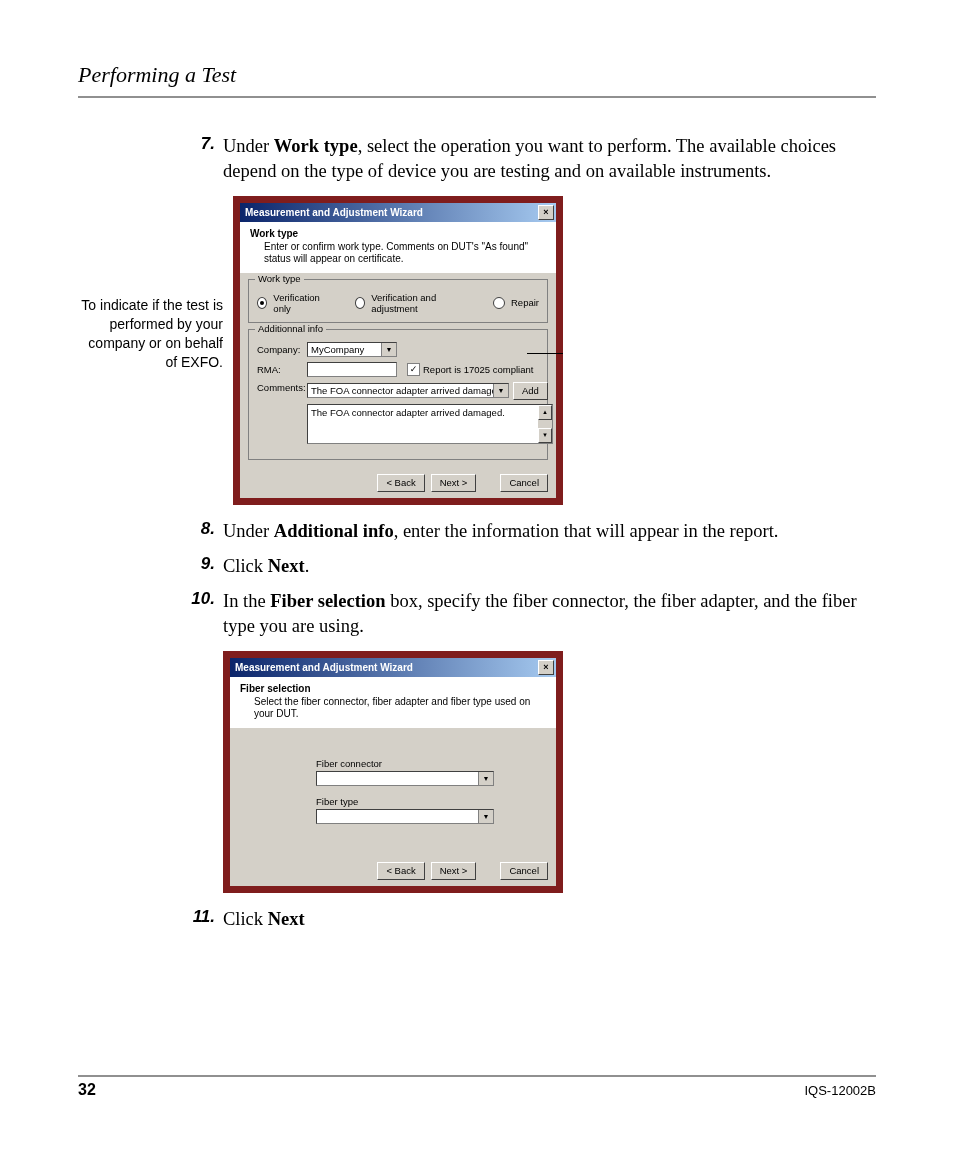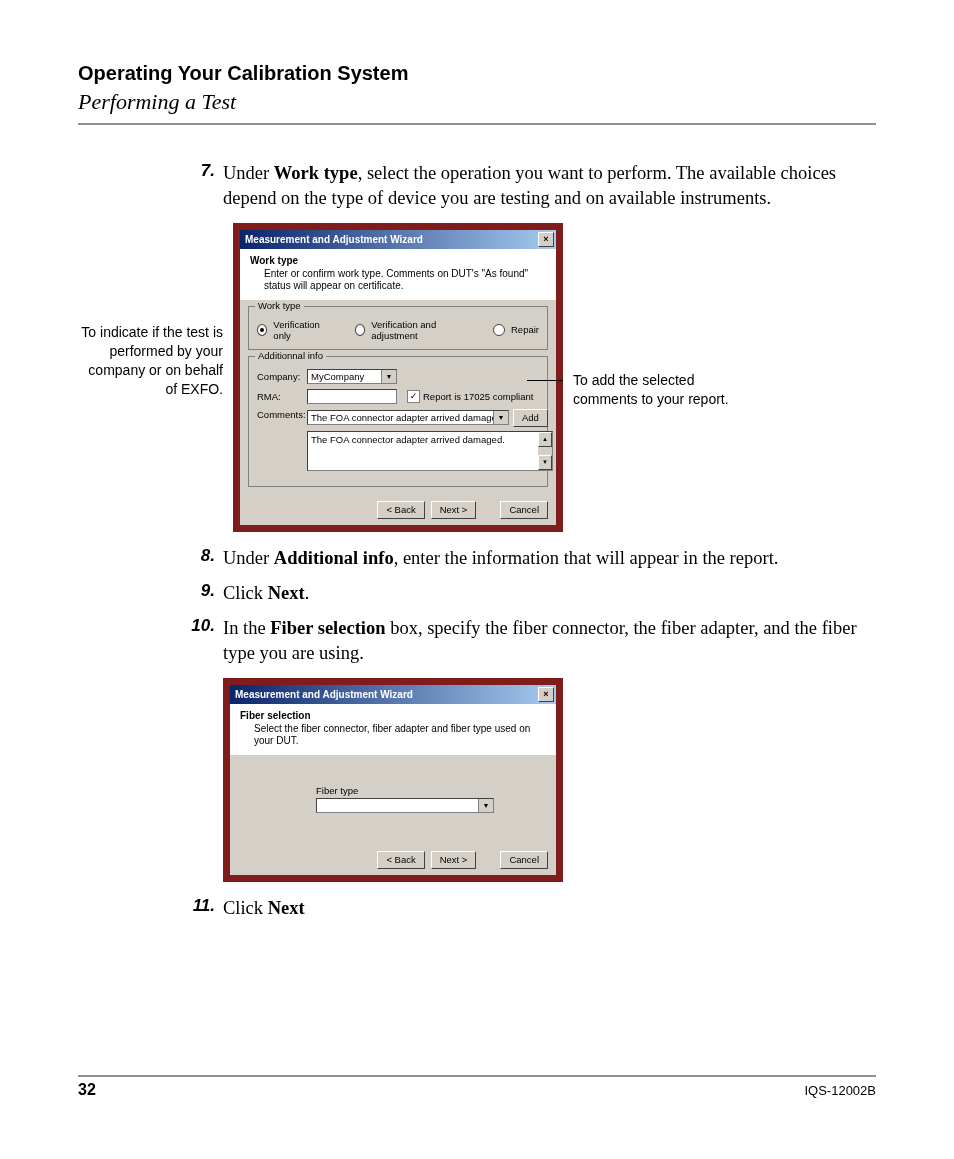--- a/index.html
+++ b/index.html
@@ -55,21 +55,20 @@
 .doc-id{font-size:13px}
 .indent-block{margin-left:105px}
 .line-connector{position:absolute;background:#000;height:1px}
 </style>
 </head>
 <body>
 
 <div class="page">
 
   <div class="header">
-    <div class="chapter-title">Operating Your Calibration System</div>
     <div class="section-title">Performing a Test</div>
     <hr class="header-rule">
   </div>
 
   <div class="content">
 
     <div class="indent-block">
       <div class="step">
         <div class="step-num">7.</div>
         <div class="step-text">
@@ -151,21 +150,20 @@
         <div class="dlg-buttons">
           <span class="btn">&lt; Back</span>
           <span class="btn">Next &gt;</span>
           <span style="width:12px"></span>
           <span class="btn">Cancel</span>
         </div>
       </div>
 
       <div class="callout right" style="margin-top:148px">
         <span class="line-connector" style="left:-36px;top:9px;width:36px"></span>
-        <span>To add the selected comments to your report.</span>
       </div>
     </div>
 
     <div class="indent-block">
       <div class="step">
         <div class="step-num">8.</div>
         <div class="step-text"><span>Under </span><span class="b">Additional info</span><span>, enter the information that will appear in the report.</span></div>
       </div>
       <div class="step">
         <div class="step-num">9.</div>
@@ -183,20 +181,26 @@
         <div class="titlebar">
           <span>Measurement and Adjustment Wizard</span>
           <span class="close-btn">×</span>
         </div>
         <div class="dlg-head">
           <div class="dlg-head-title">Fiber selection</div>
           <div class="dlg-head-desc">Select the fiber connector, fiber adapter and fiber type used on your DUT.</div>
         </div>
         <div class="dlg2-body">
           <div class="field-block">
+            <div class="field-label">Fiber connector</div>
+            <div class="combo select-empty">
+                <span class="combo-arrow">▼</span>
+              </div>
+          </div>
+          <div class="field-block">
             <div class="field-label">Fiber type</div>
             <div class="combo select-empty">
                 <span class="combo-arrow">▼</span>
               </div>
           </div>
         </div>
         <div class="dlg-buttons">
           <span class="btn">&lt; Back</span>
           <span class="btn">Next &gt;</span>
           <span style="width:12px"></span>

